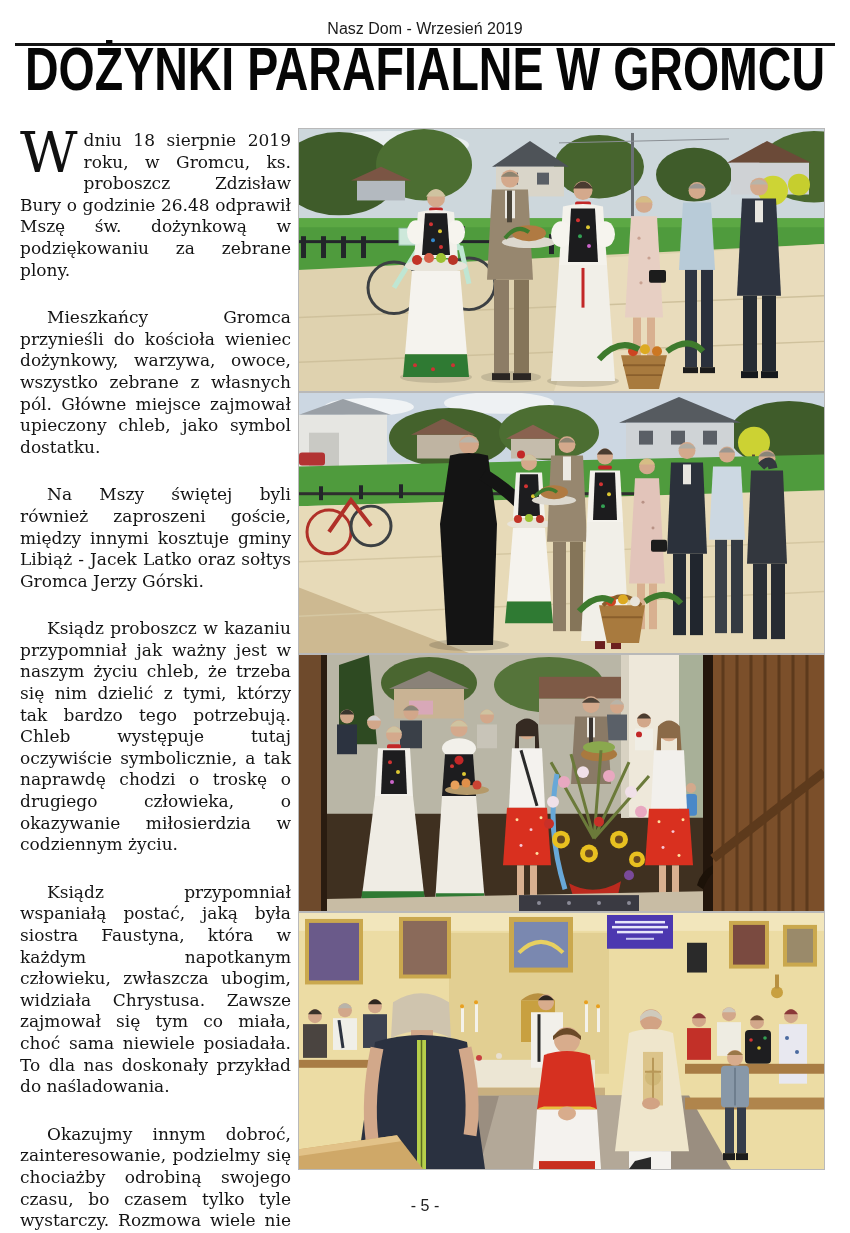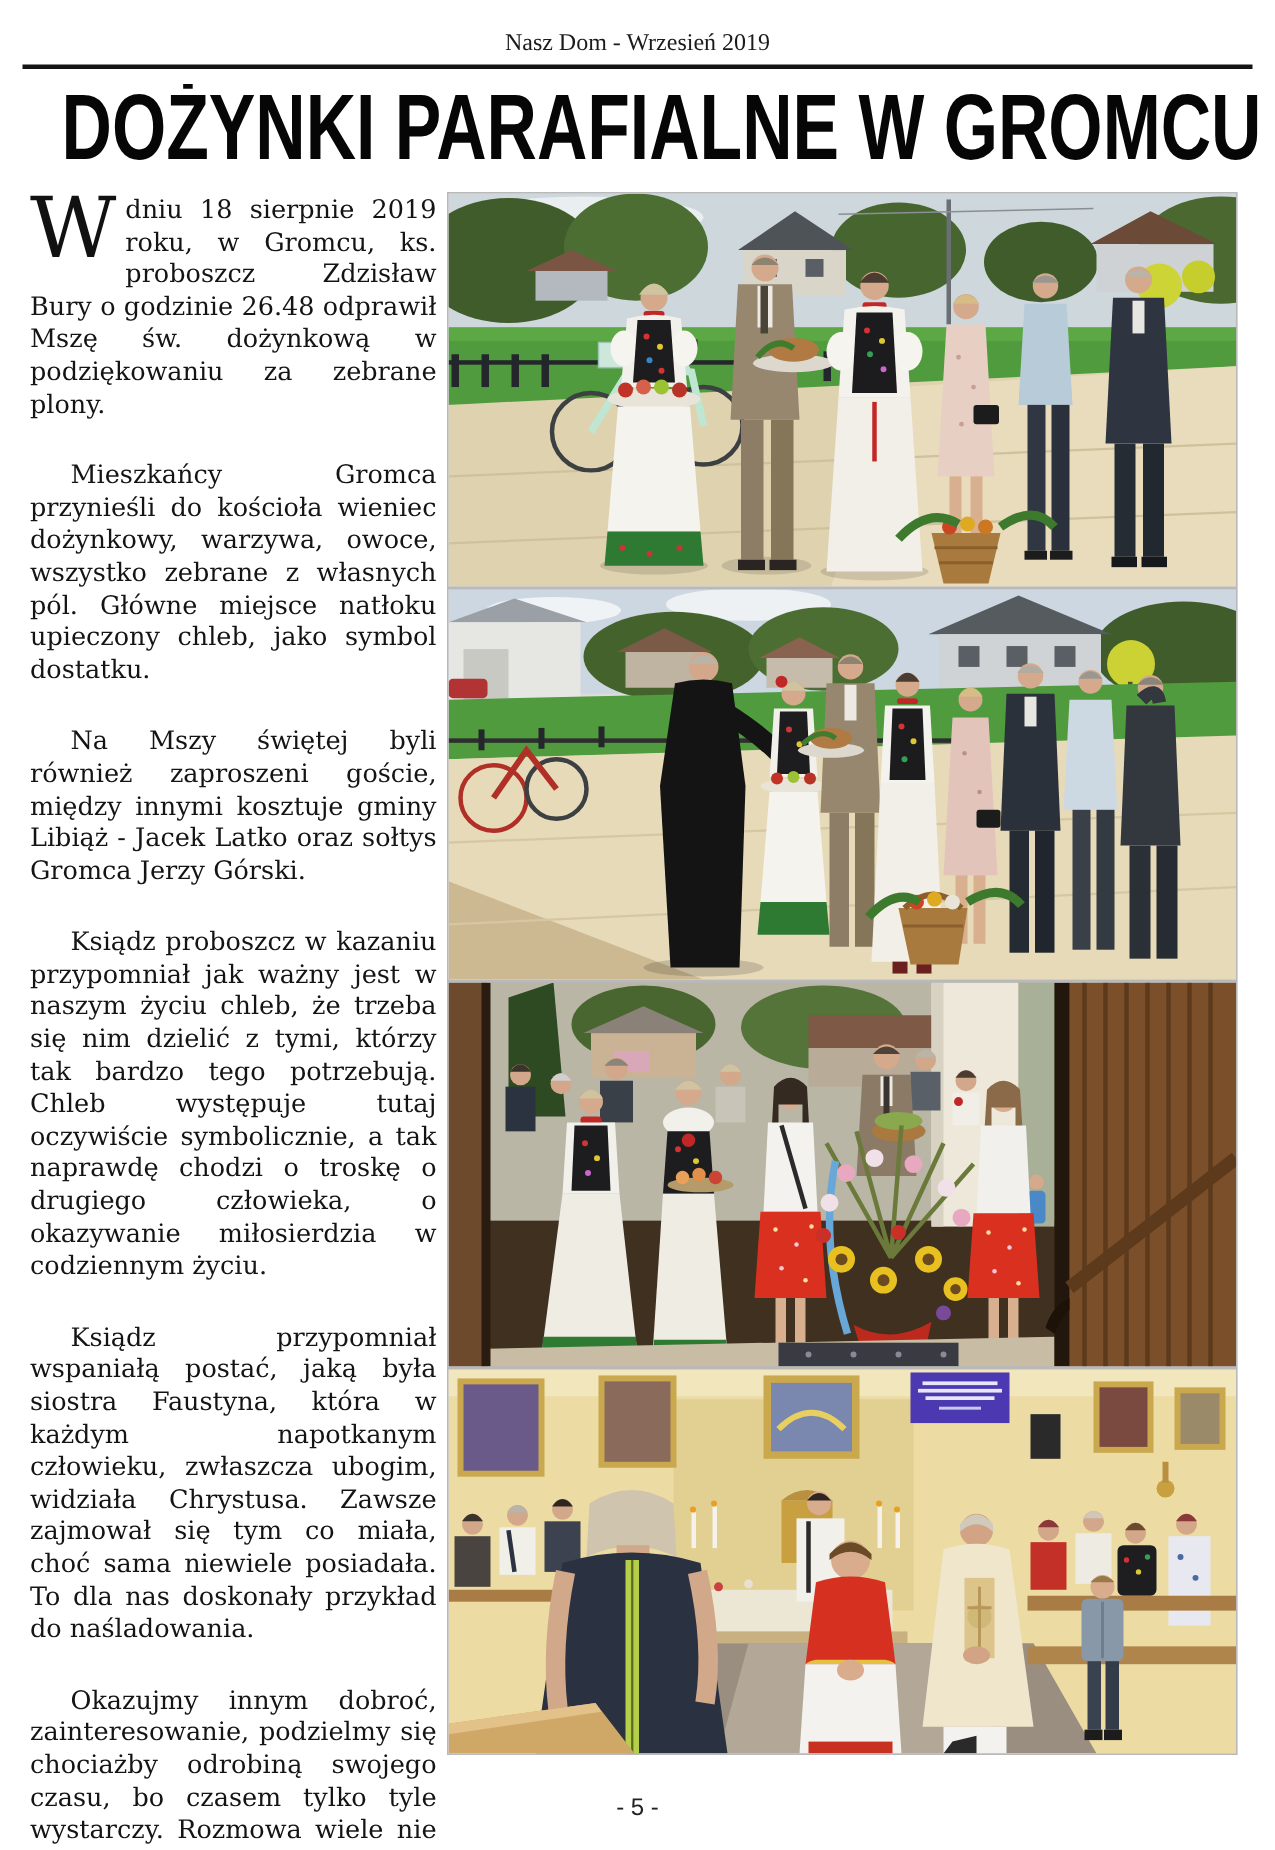--- a/index.html
+++ b/index.html
@@ -1,23 +1,23 @@
 <!DOCTYPE html>
 <html lang="pl"><head>
 <meta charset="utf-8">
 <style>
   html,body{margin:0;padding:0;background:#ffffff;}
   .page{position:relative;width:850px;height:1233px;background:#fff;overflow:hidden;
         font-family:"DejaVu Serif", serif;color:#141414;}
   
   .masthead{position:absolute;top:20px;left:0;width:100%;text-align:center;
-            font-family:Liberation Serif, serif;font-size:16px;color:#1b1b1b;}
+            font-family:Liberation Sans, sans-serif;font-size:16px;color:#1b1b1b;}
   .rule{position:absolute;top:43px;left:15px;right:15px;height:3px;background:#141414;}
   
-  .headline{position:absolute;top:56px;left:19px;width:812px;height:60px;margin-left:16px;}
+  .headline{position:absolute;top:40px;left:19px;width:812px;height:60px;}
   .headline svg{display:block;width:812px;height:60px;}
   
   .text-col{position:absolute;left:20px;top:130px;width:271px;}
   .text-col p{margin:0 0 26px 0;text-align:justify;font-size:17px;line-height:21.6px;}
   .text-col p.indent{text-indent:27px;}
   .dropcap{float:left;font-size:56px;line-height:42px;padding:2px 6px 0 0;color:#111;}
   
   .photo-col{position:absolute;left:298px;top:128px;width:527px;}
   figure.photo{margin:0;box-sizing:border-box;border:1px solid #b9b9b9;background:#ddd;overflow:hidden;}
   .ph1{height:264px;margin-bottom:8px;}
@@ -38,21 +38,21 @@
   <div class="rule"></div>
 
   <div class="headline">
     <svg viewBox="0 0 812 60">
       <text x="406" y="50" text-anchor="middle" textLength="800" lengthAdjust="spacingAndGlyphs" font-family="Liberation Sans, sans-serif" font-weight="bold" font-size="62" fill="#060606">DOŻYNKI PARAFIALNE W GROMCU</text>
     </svg>
   </div>
 
   <div class="text-col">
     <p><span class="dropcap">W</span><span>dniu 18 sierpnie 2019 roku, w Gromcu, ks. proboszcz Zdzisław Bury o godzinie 26.48 odprawił Mszę św. dożynkową w podziękowaniu za zebrane plony.</span></p>
-    <p class="indent">Mieszkańcy Gromca przynieśli do kościoła wieniec dożynkowy, warzywa, owoce, wszystko zebrane z własnych pól. Główne miejsce natłoku upieczony chleb, jako symbol dostatku.</p>
+    <p class="indent">Mieszkańcy Gromca przynieśli do kościoła wieniec dożynkowy, warzywa, owoce, wszystko zebrane z własnych pól. Główne miejsce zajmował upieczony chleb, jako symbol dostatku.</p>
     <p class="indent">Na Mszy świętej byli również zaproszeni goście, między innymi kosztuje gminy Libiąż - Jacek Latko oraz sołtys Gromca Jerzy Górski.</p>
     <p class="indent">Ksiądz proboszcz w kazaniu przypomniał jak ważny jest w naszym życiu chleb, że trzeba się nim dzielić z tymi, którzy tak bardzo tego potrzebują. Chleb występuje tutaj oczywiście symbolicznie, a tak naprawdę chodzi o troskę o drugiego człowieka, o okazywanie miłosierdzia w codziennym życiu.</p>
     <p class="indent">Ksiądz przypomniał wspaniałą postać, jaką była siostra Faustyna, która w każdym napotkanym człowieku, zwłaszcza ubogim, widziała Chrystusa. Zawsze zajmował się tym co miała, choć sama niewiele posiadała. To dla nas doskonały przykład do naśladowania.</p>
     <p class="indent">Okazujmy innym dobroć, zainteresowanie, podzielmy się chociażby odrobiną swojego czasu, bo czasem tylko tyle wystarczy. Rozmowa wiele nie kosztuje, a dla potrzebujących jest jak dla głodnego chleb. Pamiętajmy o tym w natłoku obowiązków, które wykonujemy każdego dnia.</p>
 
   </div>
 
   <div class="photo-col">
 
     <figure class="photo ph1" role="img" aria-label="Delegacja z chlebem i owocami przed kościołem">

